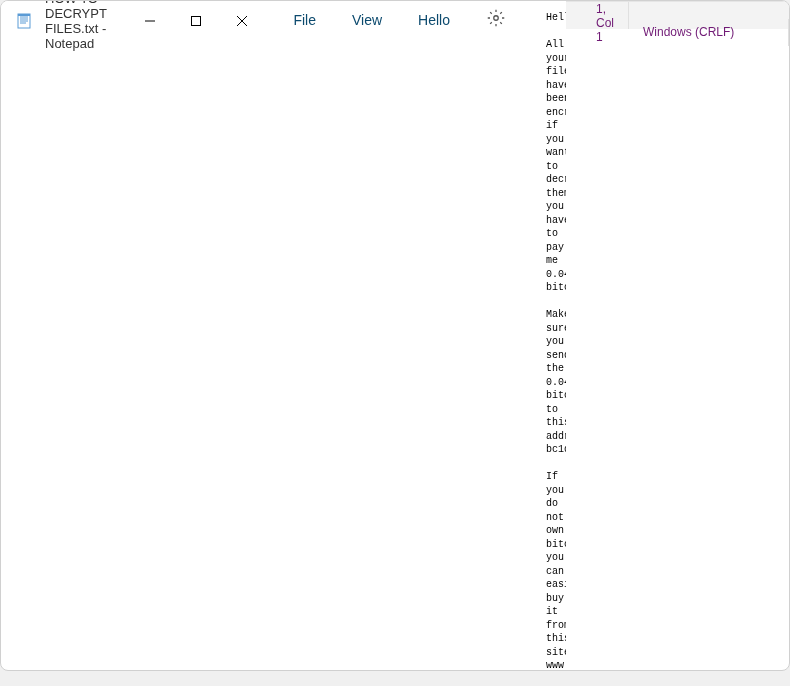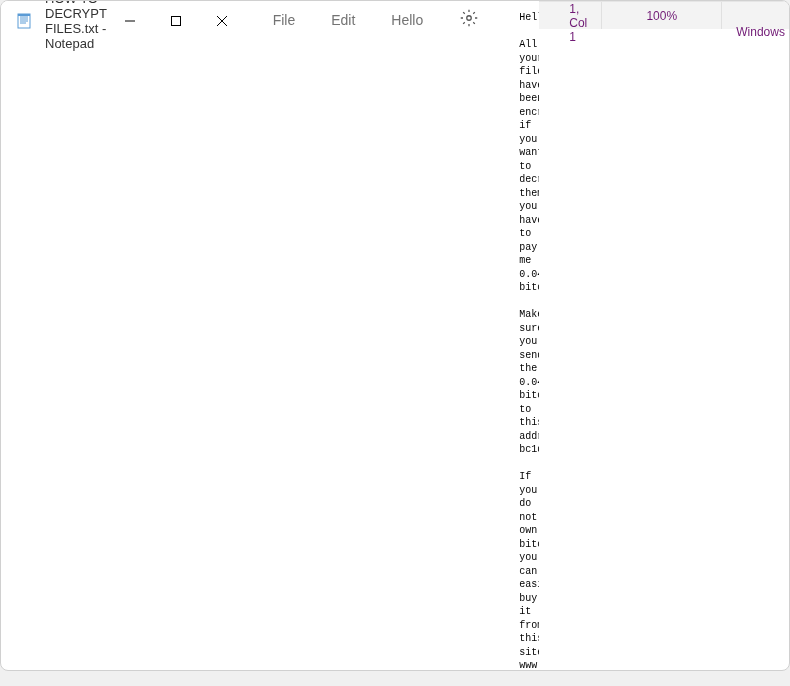--- a/index.html
+++ b/index.html
@@ -62,21 +62,21 @@
       height: 38px;
       display: flex;
       align-items: center;
       padding: 0 14px;
       gap: 8px;
       background: #ffffff;
     }
     .menu-item {
       padding: 6px 14px;
       font-size: 14px;
-      color: #737373;
+      color: #0c4a6e;
       cursor: pointer;
       border-radius: 4px;
     }
     .menu-spacer {
       flex: 1;
     }
     .settings-btn {
       width: 32px;
       height: 32px;
       display: flex;
@@ -168,21 +168,21 @@
         <svg width="10" height="10" viewBox="0 0 10 10">
             <line x1="0" y1="0" x2="10" y2="10" stroke="#000" stroke-width="1"></line>
             <line x1="10" y1="0" x2="0" y2="10" stroke="#000" stroke-width="1"></line>
           </svg>
       </div>
     </div>
   </div>
 
   <div class="menubar">
     <div class="menu-item">File</div>
-    <div class="menu-item">Edit</div>
+    <div class="menu-item">View</div>
     <div class="menu-item">Hello</div>
     <div class="menu-spacer"></div>
     <div class="settings-btn">
       <span>
         <svg width="18" height="18" viewBox="0 0 24 24" fill="none" stroke="#555" stroke-width="1.7">
           <circle cx="12" cy="12" r="3"></circle>
           <path d="M12 1v3m0 16v3M4.22 4.22l2.12 2.12m11.32 11.32l2.12 2.12M1 12h3m16 0h3M4.22 19.78l2.12-2.12m11.32-11.32l2.12-2.12"></path>
         </svg>
       </span>
     </div>
@@ -211,17 +211,16 @@
 protix@tuta.io or protix@skiff.com with this subject: ID-PRo04-TiXKey777301022
 
 After the payment has been confirmed,
 you will receive the decryptor and the keys for decryption!
 
 You will also receive information on how to defend yourself against another ransomware attack
 and the most important thing that is your security hole through which i entered.</div>
 
   <div class="statusbar">
     <div class="status-cell status-left">Ln 1, Col 1</div>
-    <div class="status-cell status-mid1">100%</div>
     <div class="status-cell status-mid2">Windows (CRLF)</div>
   </div>
 
 </div>
 
 </body></html>

